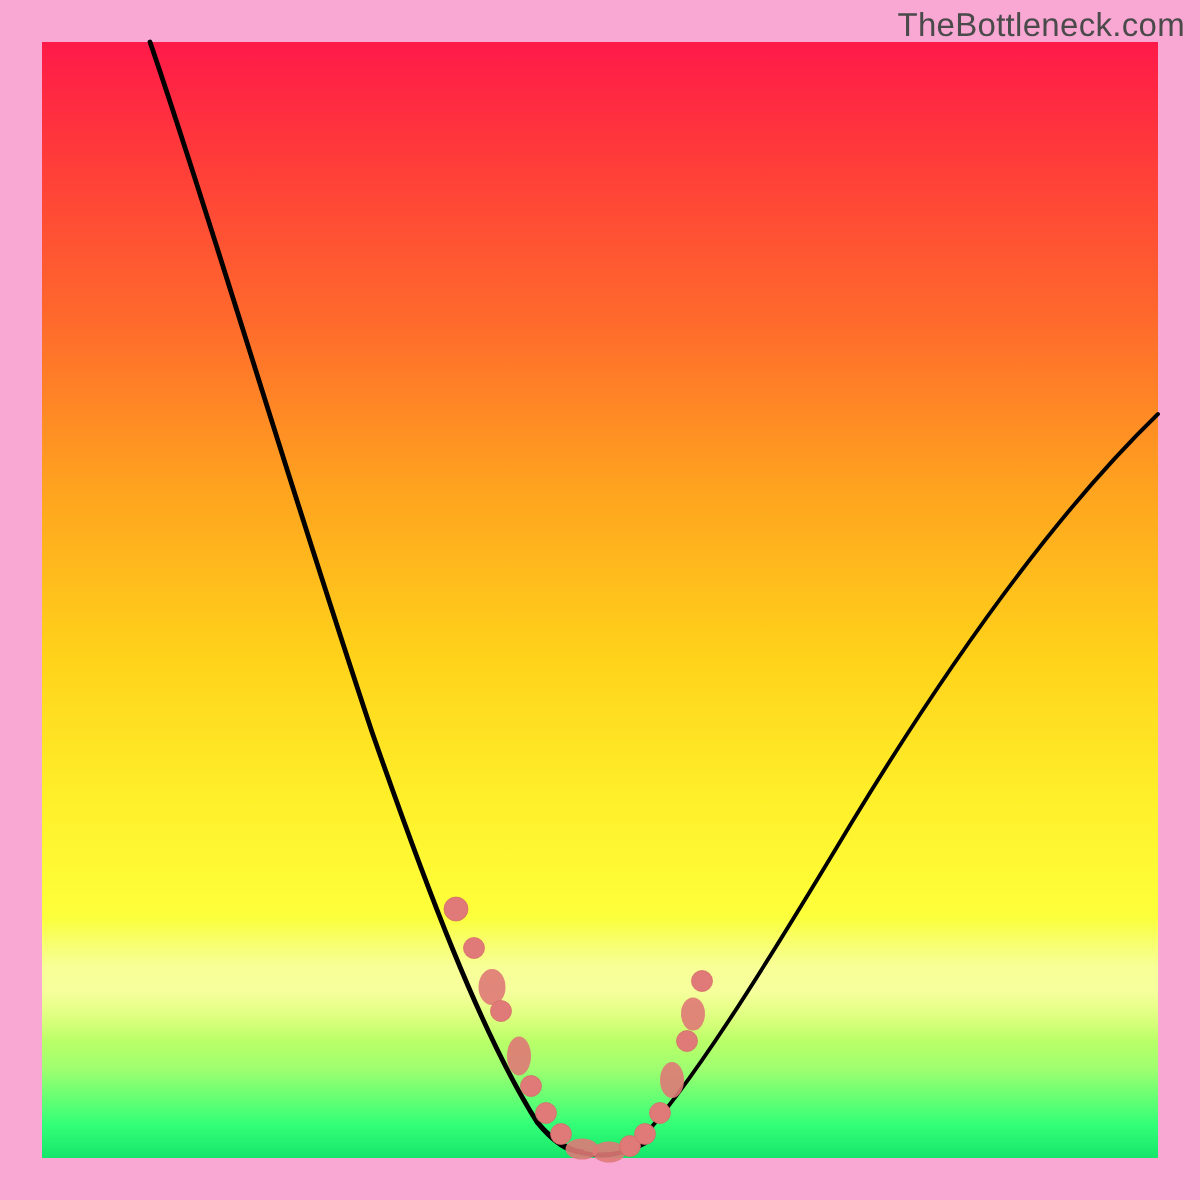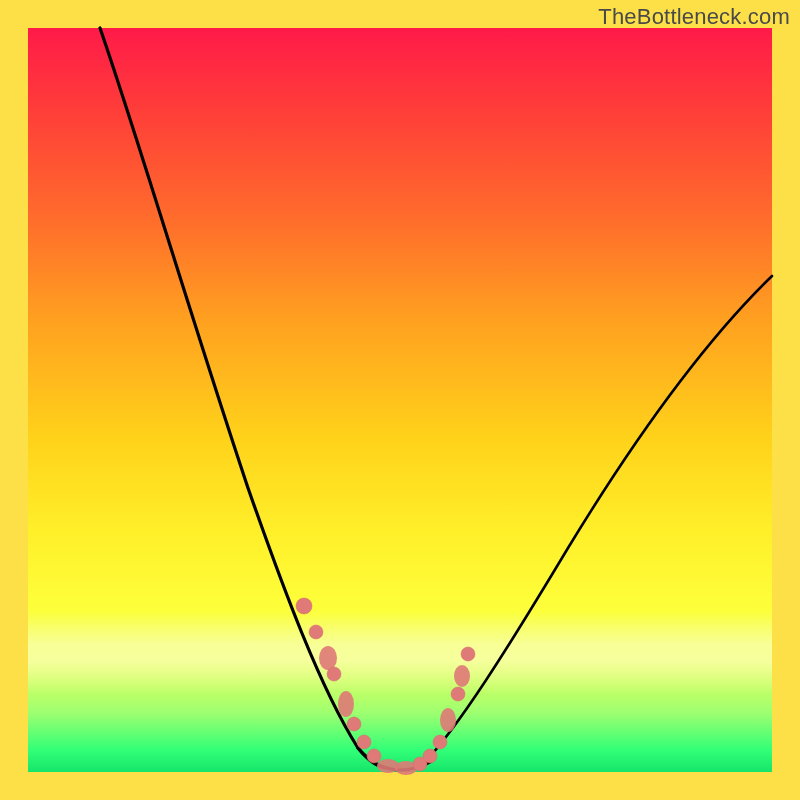--- a/index.html
+++ b/index.html
@@ -10,21 +10,21 @@
     overflow: hidden;
     background: #000;
     font-family: Arial, Helvetica, sans-serif;
   }
   .frame {
     position: absolute;
     left: 0;
     top: 0;
     width: 800px;
     height: 800px;
-    background: #fde047;
+    background: #f9a8d4;
   }
   .plot {
     position: absolute;
     left: 28px;
     top: 28px;
     width: 744px;
     height: 744px;
     
     background: linear-gradient(
       to bottom,

